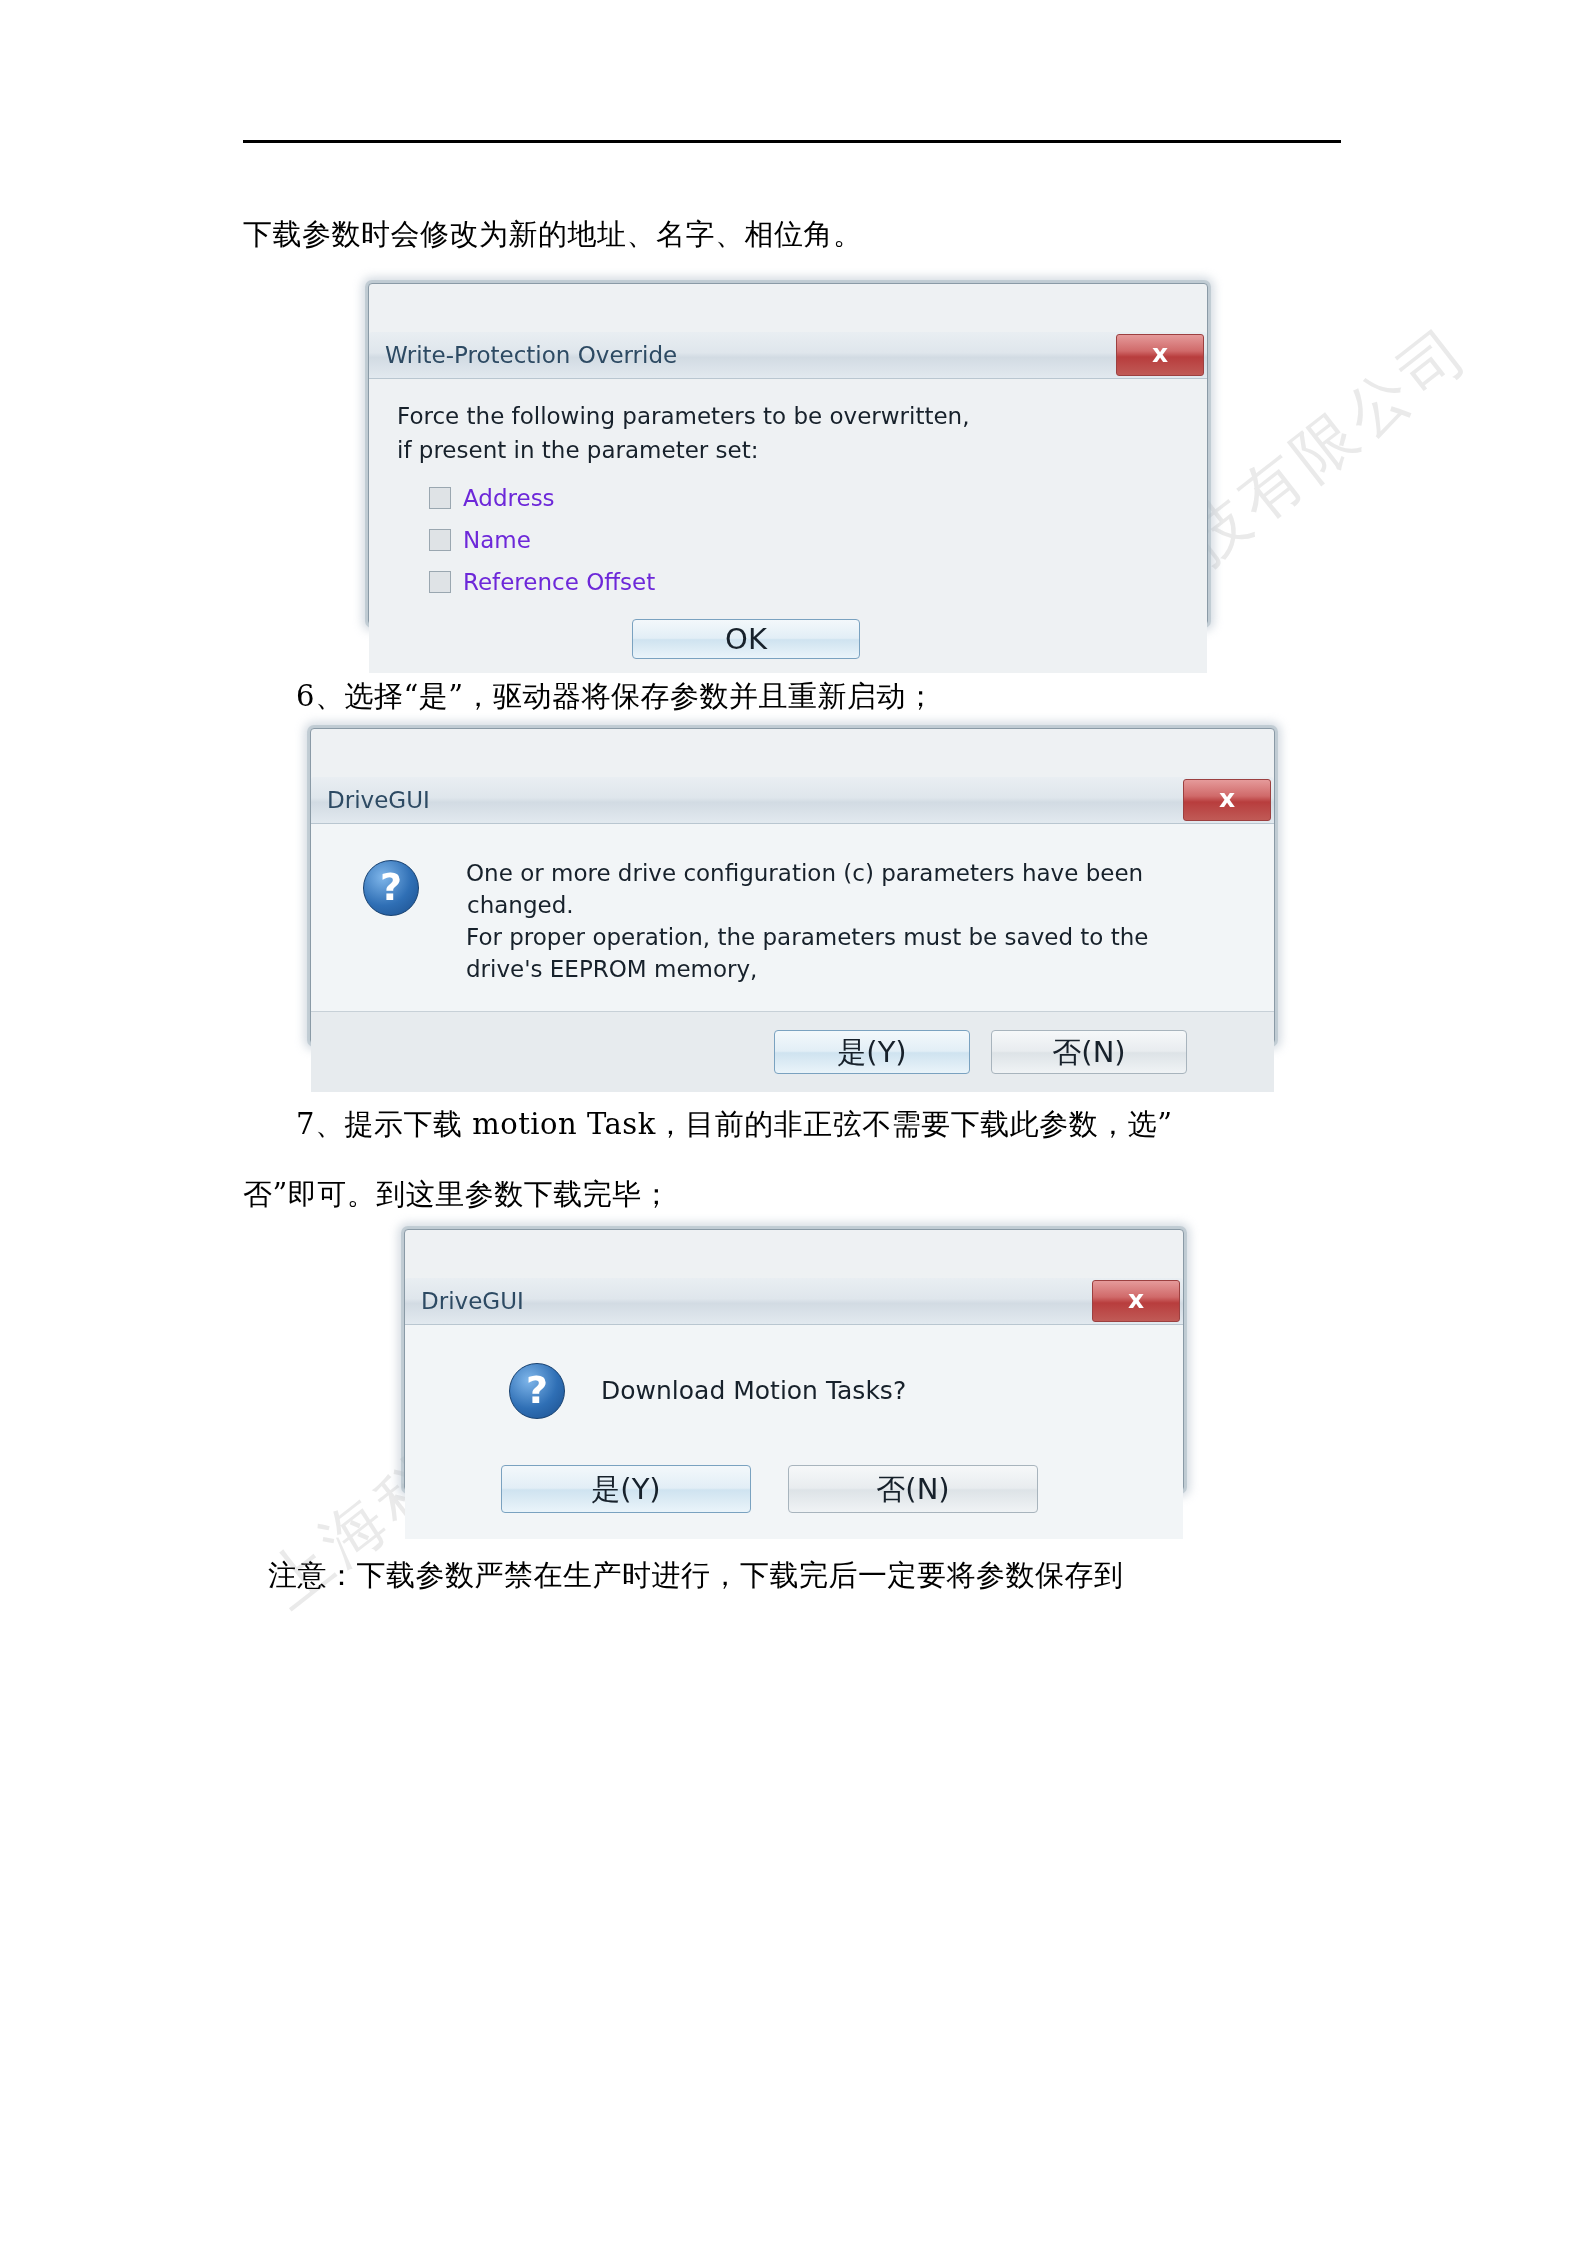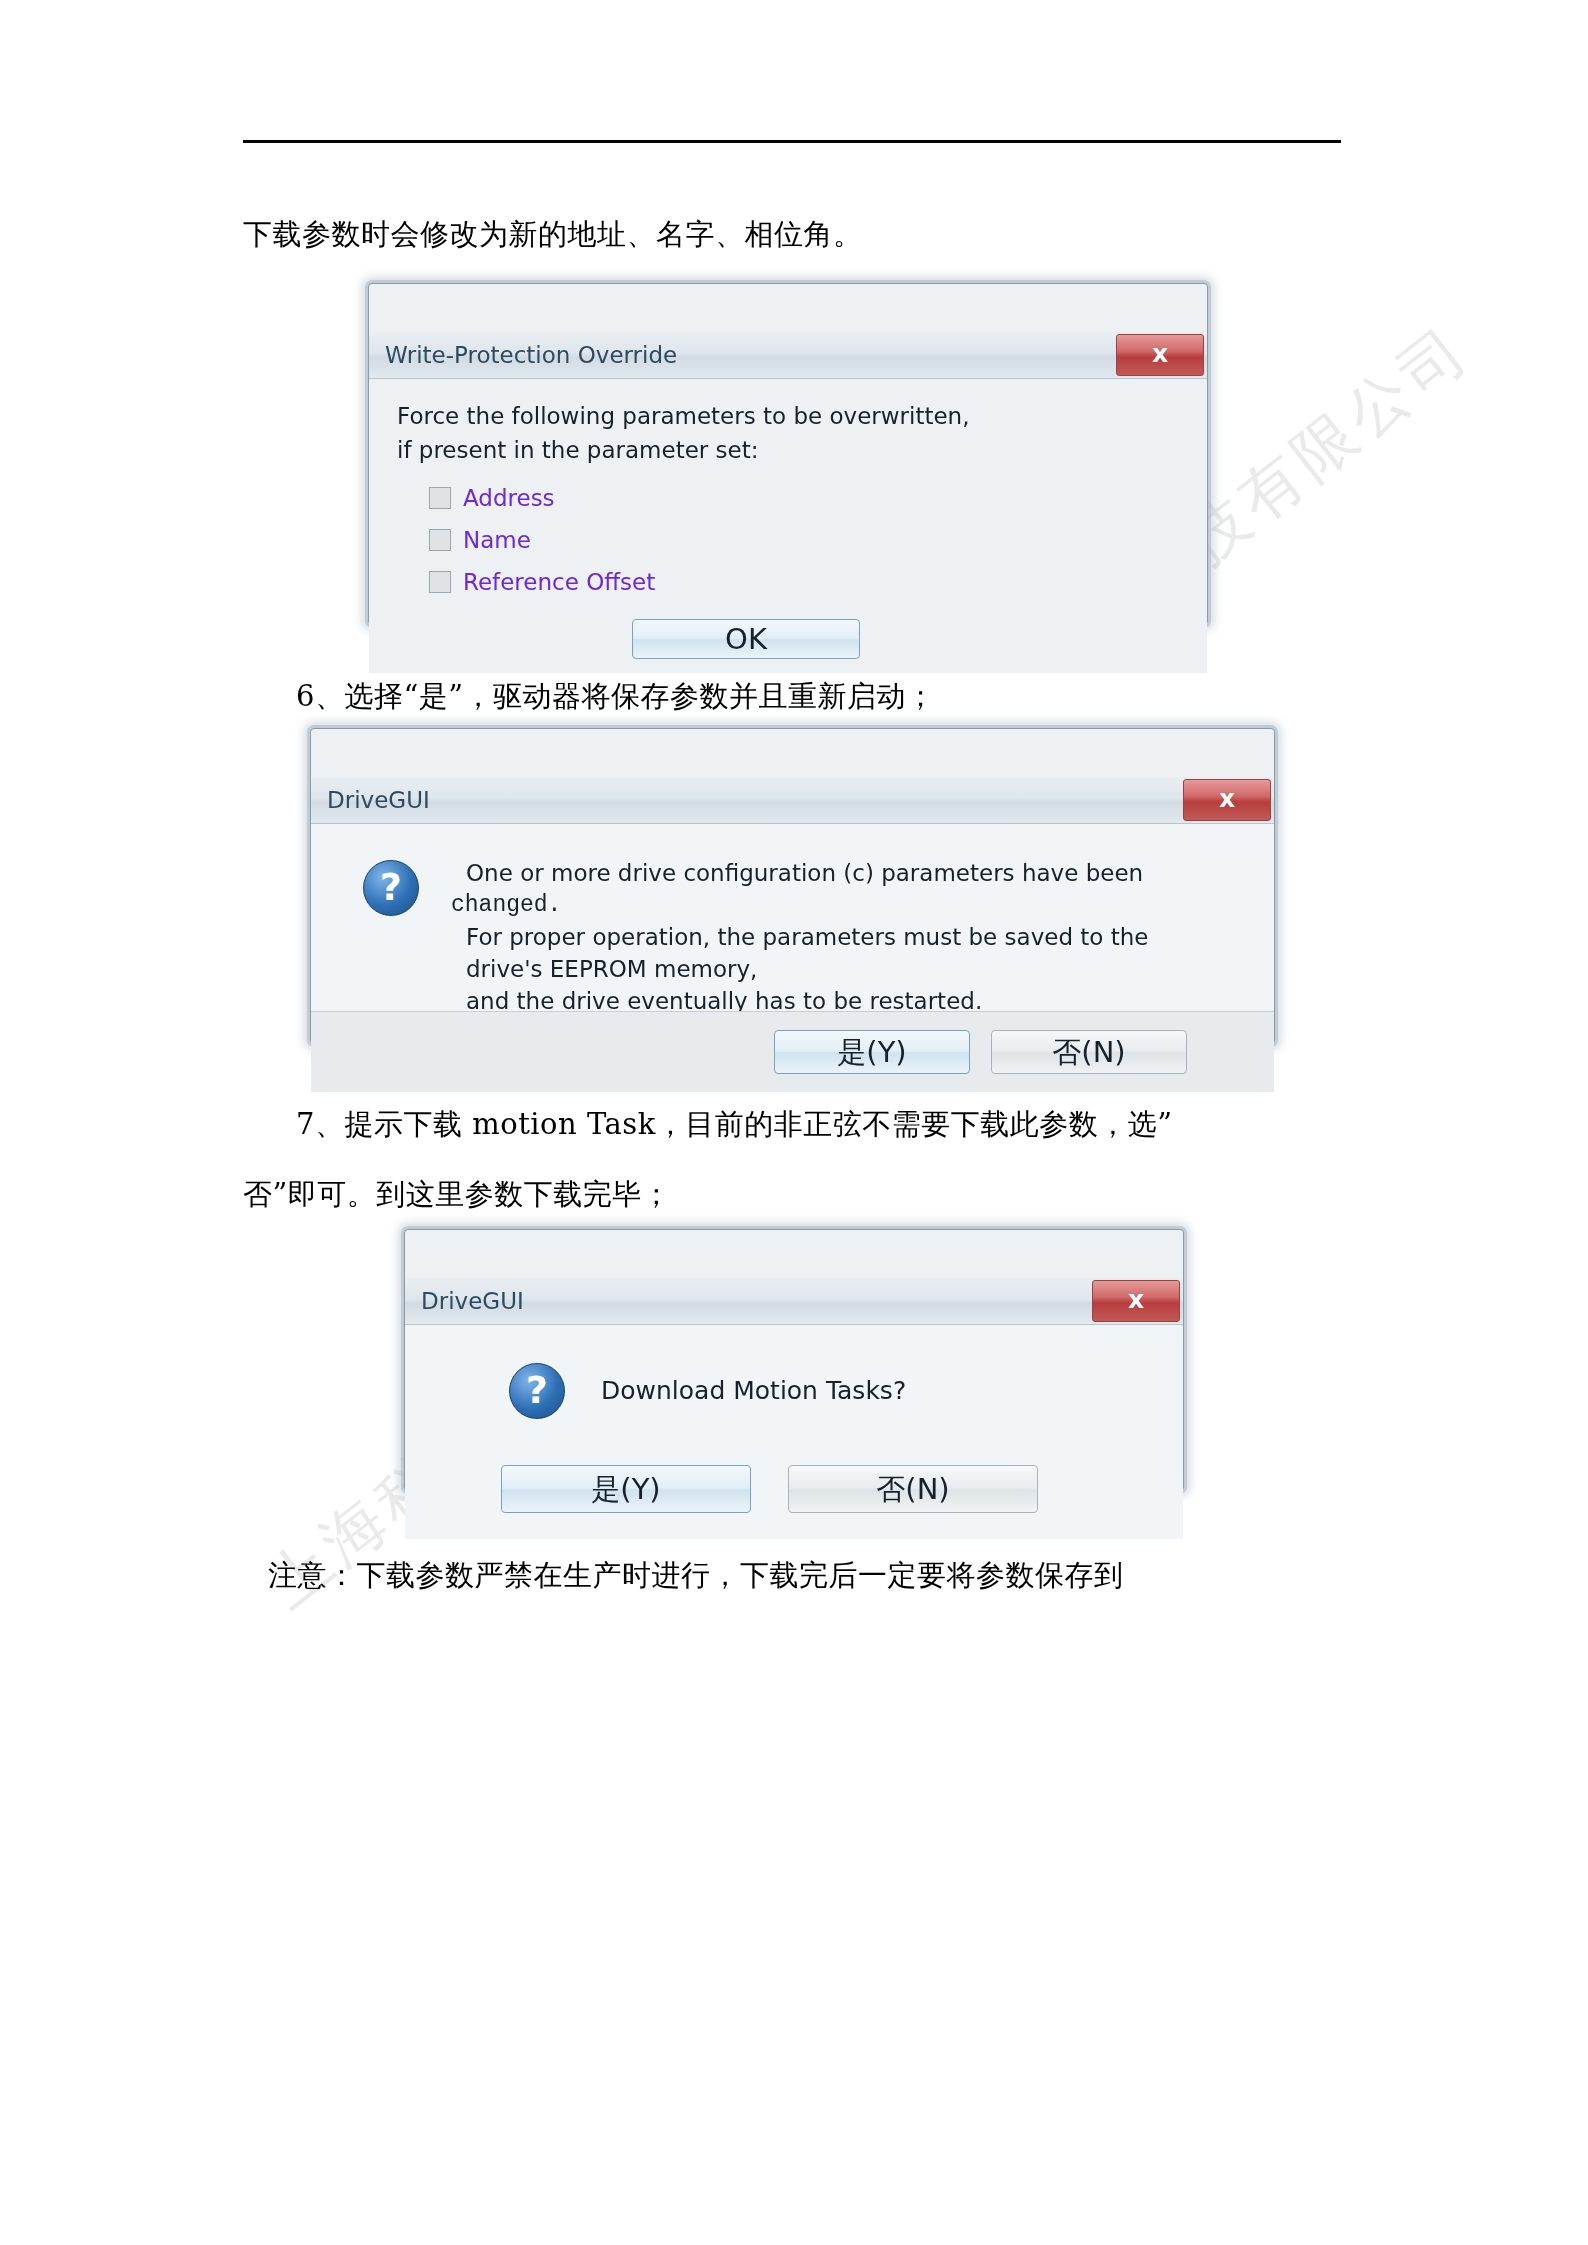--- a/index.html
+++ b/index.html
@@ -231,24 +231,23 @@
   <div class="para p2">6、选择“是”，驱动器将保存参数并且重新启动；</div>
 
   <div class="dialog" id="dlg-save-reset">
     <div class="titlebar">
       <div class="title">DriveGUI</div>
       <div class="closebtn">x</div>
     </div>
     <div class="dlg-body" style="height:268px; background:#f2f5f7;">
       <div class="qicon" style="left:52px; top:36px;">?</div>
       <div class="dlg-text" style="left:155px; top:34px;">One or more drive configuration (c) parameters have been</div>
-      <div class="dlg-text" style="left:140px; top:66px;font-family:Liberation Mono, monospace;">changed.</div>
+      <div class="dlg-text" style="left:156px; top:66px;">changed.</div>
       <div class="dlg-text" style="left:155px; top:98px;">For proper operation, the parameters must be saved to the</div>
       <div class="dlg-text" style="left:155px; top:130px;">drive's EEPROM memory,</div>
-      <div class="dlg-text" style="left:155px; top:162px;">and the drive eventually has to be restarted.</div>
       <div class="dlg-text" style="left:155px; top:194px;">Proceed with save and reset?</div>
 
       <div class="dlg-bottom">
         <div class="btn" style="left:463px; top:18px; width:196px; height:44px; line-height:42px;">是(Y)</div>
         <div class="btn plain" style="left:680px; top:18px; width:196px; height:44px; line-height:42px;">否(N)</div>
       </div>
     </div>
   </div>
 
   <div class="para p3a">7、提示下载 motion Task，目前的非正弦不需要下载此参数，选”</div>

